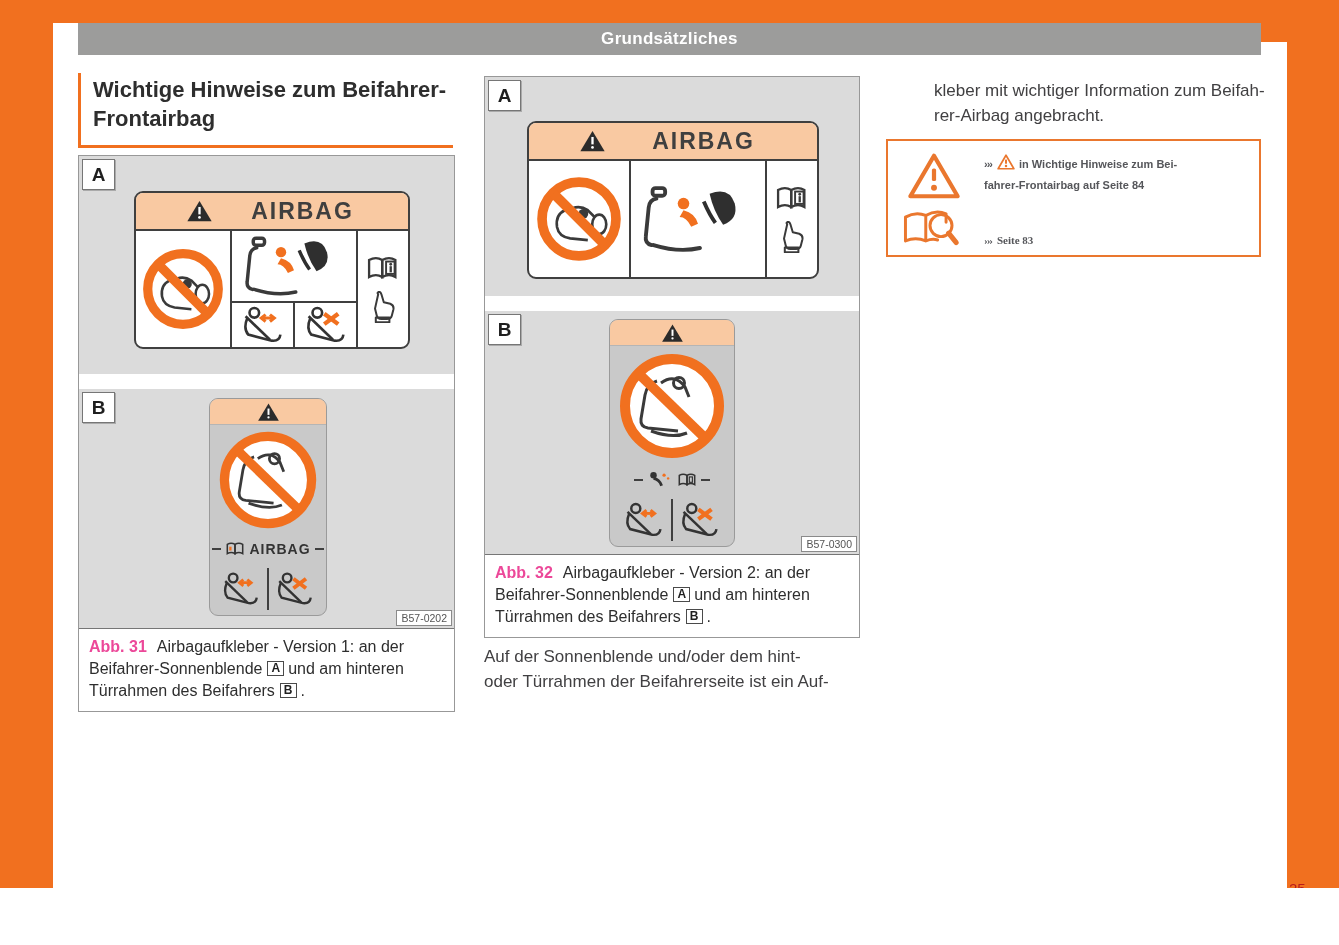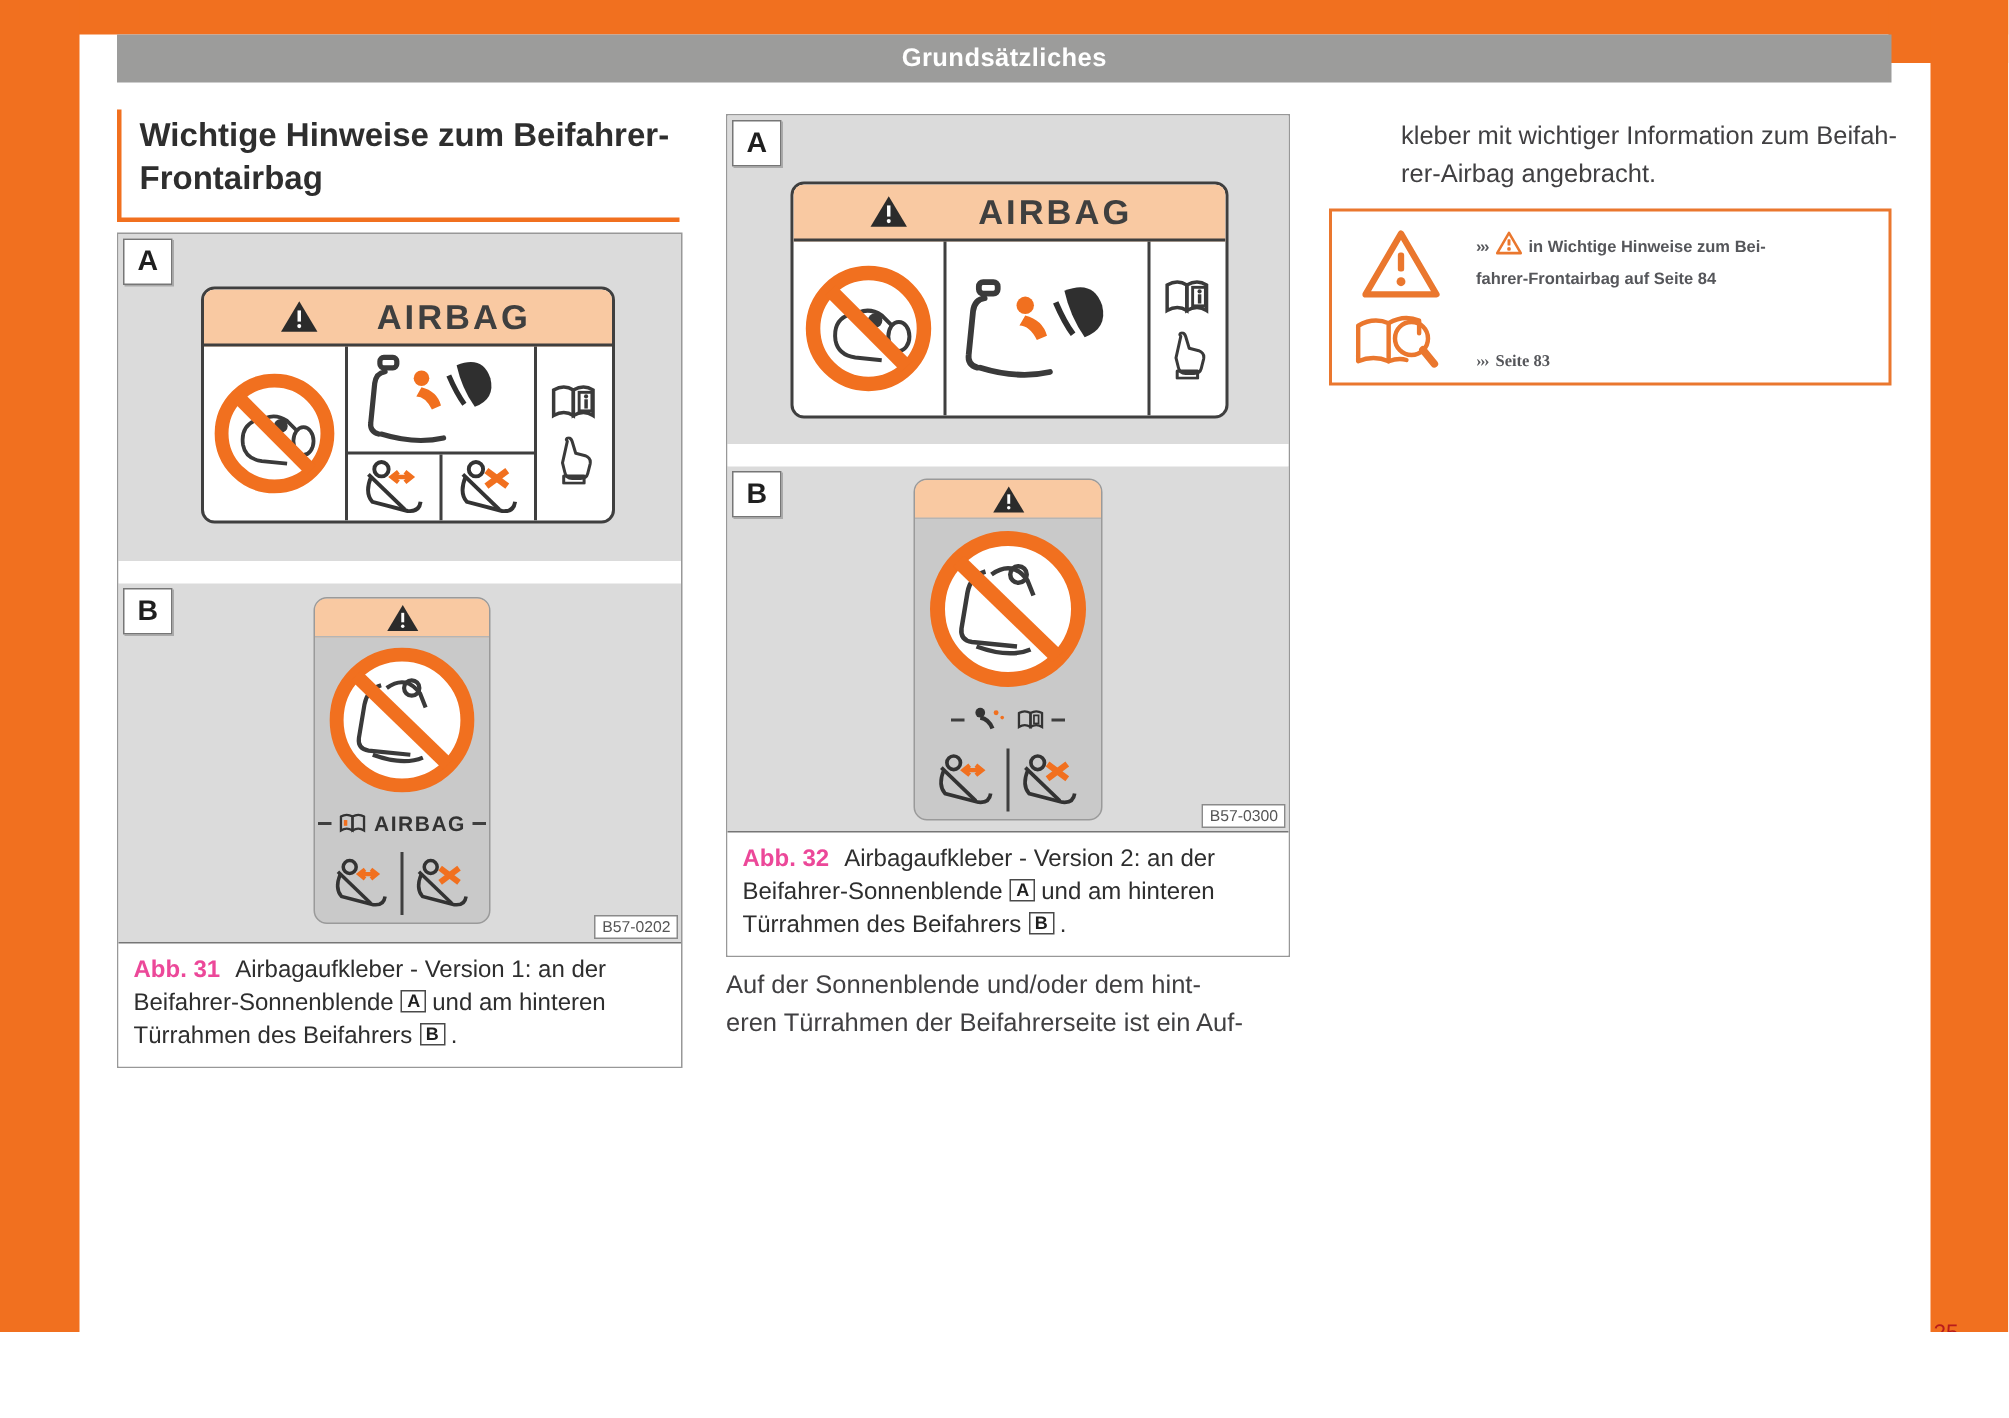--- a/index.html
+++ b/index.html
@@ -409,21 +409,21 @@
     </div>
     <div class="fig-caption">
       <div><span class="abb">Abb. 32</span><span>Airbagaufkleber - Version 2: an der</span></div>
       <div><span>Beifahrer-Sonnenblende</span><span class="boxletter">A</span><span>und am hinteren</span></div>
       <div><span>Türrahmen des Beifahrers</span><span class="boxletter">B</span><span>.</span></div>
     </div>
   </div>
 
   <div class="body-text mid-body">
     <div>Auf der Sonnenblende und/oder dem hint-</div>
-    <div>eren Türrahmen der Beifahrerseite ist ein Auf-</div>
+    <div>oder Türrahmen der Beifahrerseite ist ein Auf-</div>
   </div>
 
   <div class="body-text right-para">
     <div>kleber mit wichtiger Information zum Beifah-</div>
     <div>rer-Airbag angebracht.</div>
   </div>
 
   <div class="note-box">
     <svg class="nb-tri" width="54" height="48" viewBox="0 0 64 56">
       <path d="M32 4 L60 52 H4 Z" fill="none" stroke="#EA772E" stroke-width="5" stroke-linejoin="round"></path>

